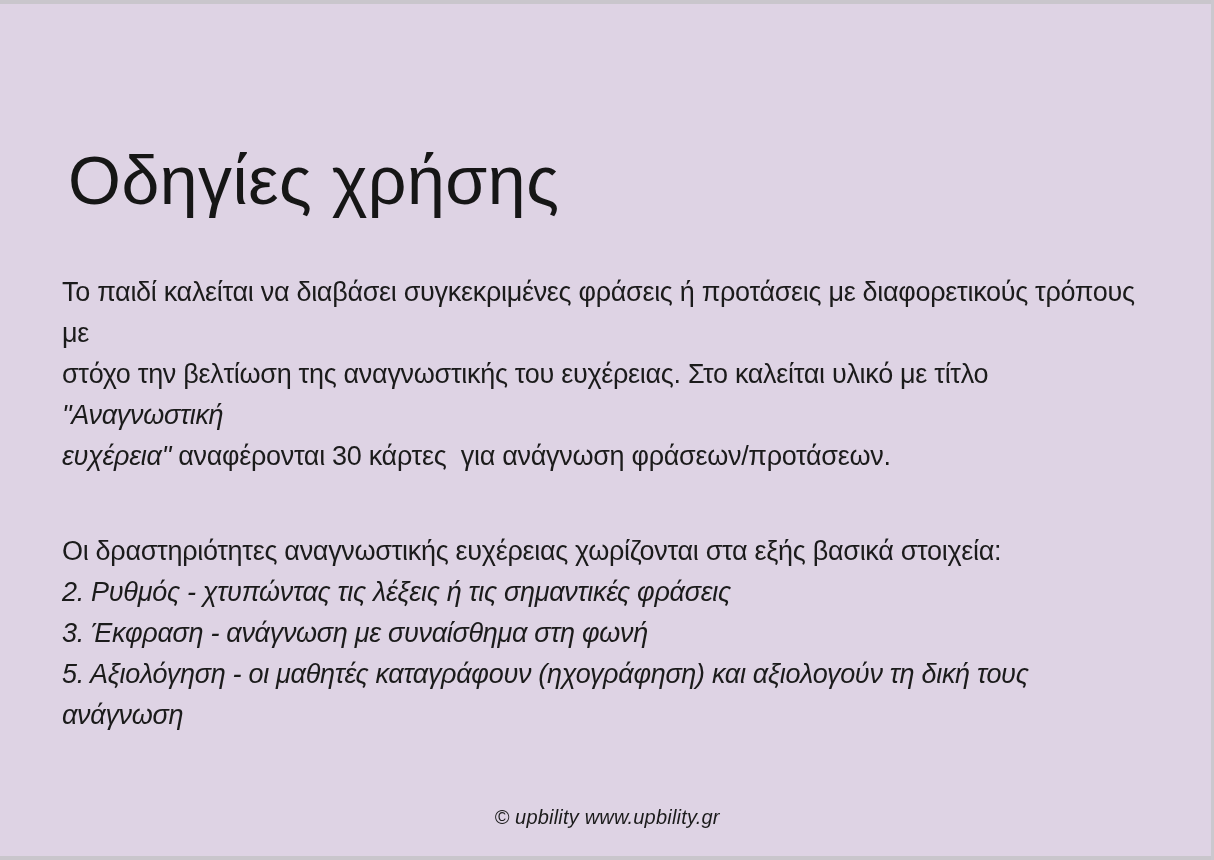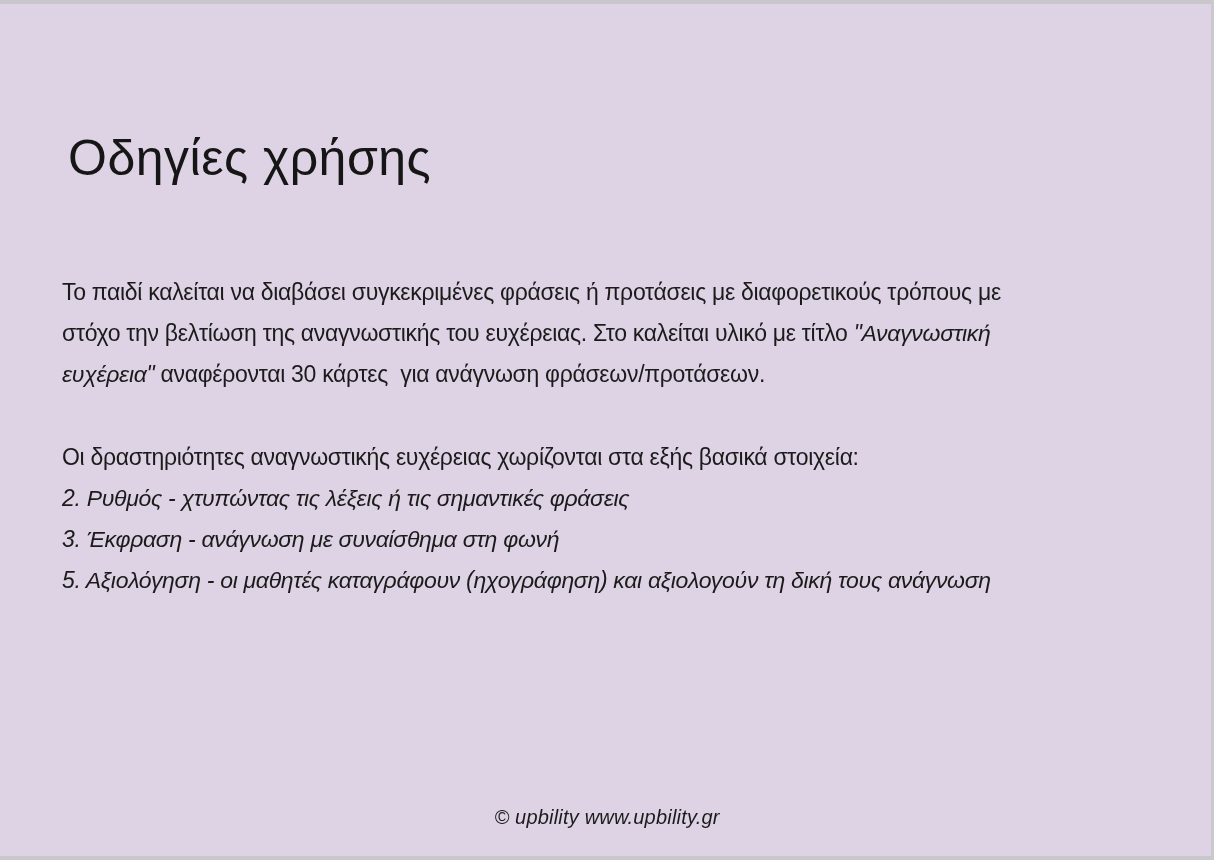--- a/index.html
+++ b/index.html
@@ -19,40 +19,40 @@
   }
   
   .strip-top    { position: absolute; top: 0; left: 0; width: 100%; height: 4px; background: #c9c6cc; }
   .strip-bottom { position: absolute; bottom: 0; left: 0; width: 100%; height: 4px; background: #c9c6cc; }
   .strip-right  { position: absolute; top: 0; right: 0; width: 3px; height: 100%; background: #cbc8ce; }
 
   .page-title {
     position: absolute;
     left: 68px;
     top: 94px;
-    font-size: 50px;
+    font-size: 68px;
     line-height: 1.2;
     font-weight: 400;
     letter-spacing: 0.5px;
     color: #161616;
   }
   .content {
     position: absolute;
     left: 62px;
     top: 272px;
     right: 68px;
-    font-size: 23px;
+    font-size: 27px;
     line-height: 41px;
     letter-spacing: -0.3px;
   }
   .intro-paragraph {
     white-space: pre-wrap;
   }
   .intro-paragraph em { font-style: italic; }
-  .list-section { margin-top: 42px; }
+  .list-section { margin-top: 54px; }
   .list-item { font-style: italic; }
   .page-footer {
     position: absolute;
     left: 0;
     top: 806px;
     width: 100%;
     text-align: center;
     font-size: 20px;
     font-style: italic;
     letter-spacing: 0.2px;

